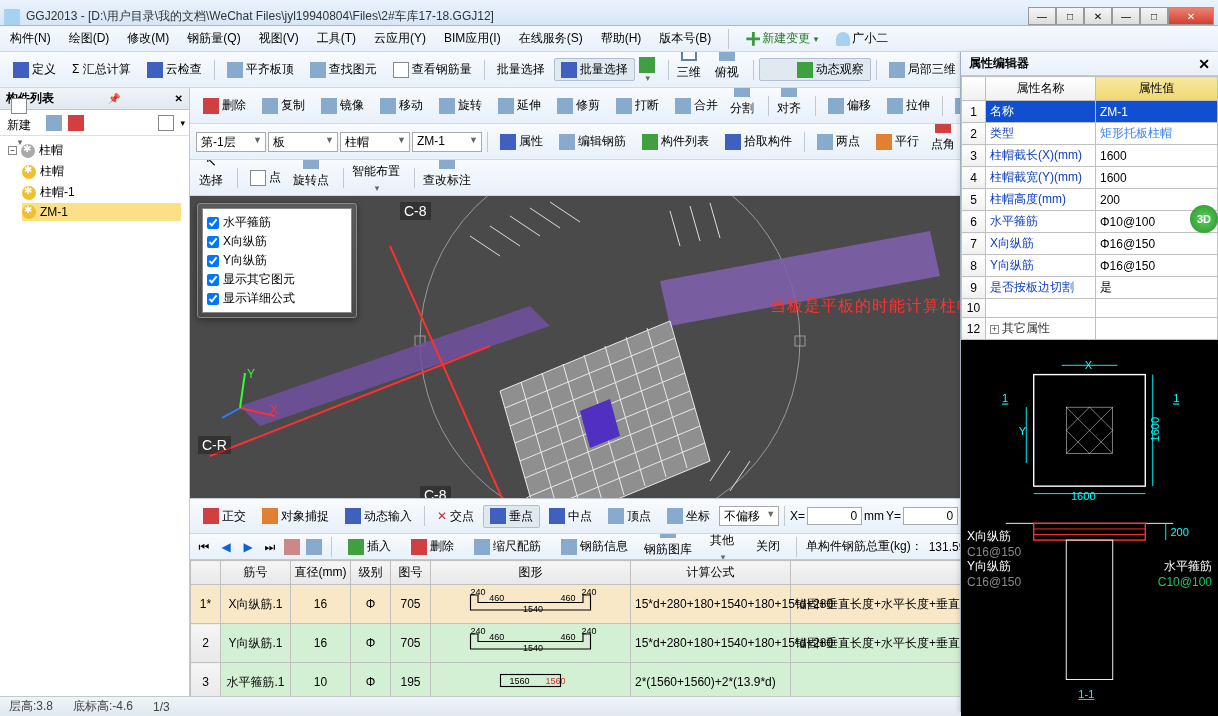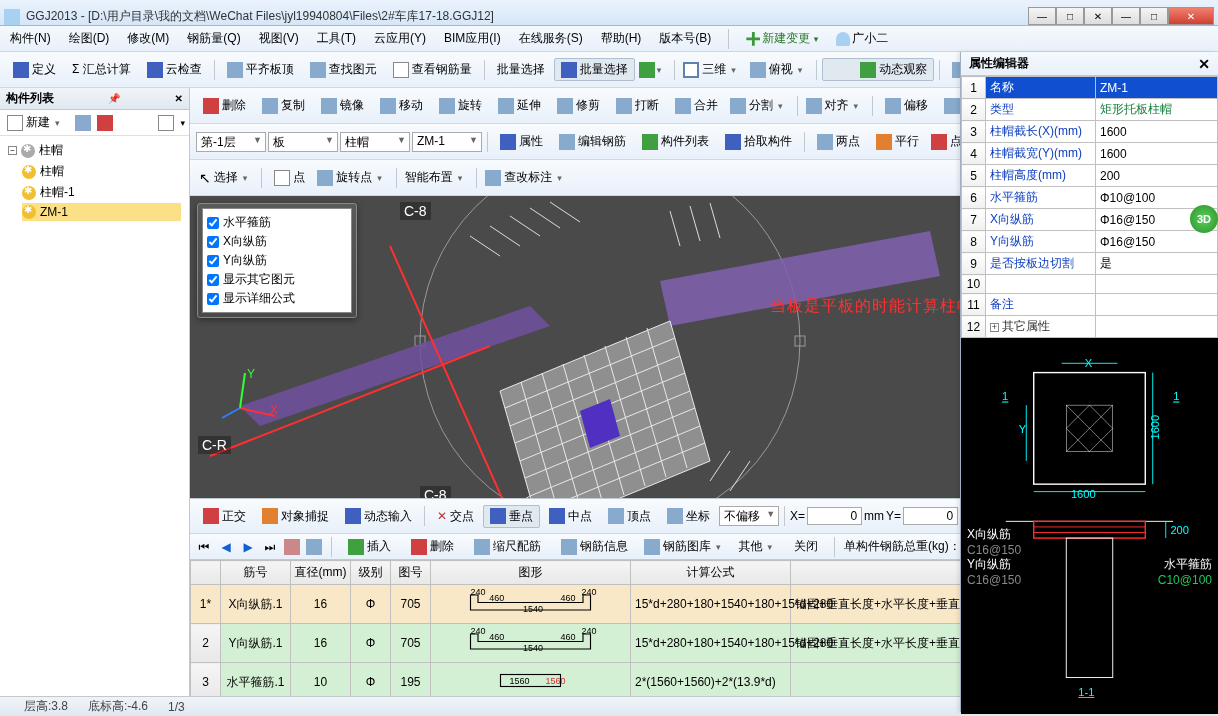--- a/index.html
+++ b/index.html
@@ -25,21 +25,21 @@
 .toolbar { height: 36px; background: linear-gradient(#f8fbfe,#e8f0fa); display:flex; align-items:center; padding:0 6px; gap:2px; border-bottom:1px solid #d0d8e0; white-space:nowrap; overflow:hidden;}
 .tb-btn { padding: 2px 6px; display:flex; align-items:center; gap:3px; cursor:pointer; border:1px solid transparent; border-radius:2px;}
 .tb-sep { width:1px; height:20px; background:#c0c8d0; margin:0 3px;}
 .tb-ico { width:16px; height:16px; background:#88aacc; display:inline-block;}
 .tb-ico.red { background:#d04040;}
 .tb-ico.green { background:#40a040;}
 .tb-ico.blue { background:#4060c0;}
 .tb-ico.orange { background:#e08030;}
 .dropdown { background:#fff; border:1px solid #aaa; padding:1px 18px 1px 4px; height:20px; min-width:70px; position:relative;}
 .dropdown::after { content:'▼'; position:absolute; right:3px; top:2px; font-size:9px; color:#666;}
-.arrow-btn { display:flex; align-items:center; position:relative; padding:2px 8px 2px 2px;}
+.arrow-btn { display:flex; align-items:center; position:relative; padding:2px 8px 2px 2px;flex-direction:column;}
 .arrow-btn::after{ content:'▾'; font-size:9px; color:#666; margin-left:2px;}
 
 
 .main-area { display:flex; height: calc(100% - 26px - 26px - 28px - 20px); position:relative;}
 .left-panel { width: 190px; background:#fff; border-right:1px solid #c0c8d0; display:flex; flex-direction:column;}
 .panel-header { height:22px; background:linear-gradient(#f0f4f8,#e0e8f0); border-bottom:1px solid #c0c8d0; display:flex; align-items:center; padding:0 6px; font-weight:bold;}
 .panel-header .pin { margin-left:auto; font-size:10px; cursor:pointer;}
 .panel-tools { height:26px; display:flex; align-items:center; padding:0 4px; gap:6px; border-bottom:1px solid #e0e0e0;}
 .search-box { width:100%; height:20px; border:1px solid #bbb; padding:0 4px; margin:4px;}
 .tree { padding: 4px 8px; }
@@ -85,31 +85,31 @@
 .prop-header { height:24px; background:linear-gradient(#f5f9fe,#e8f0fa); border-bottom:1px solid #c0c8d0; display:flex; align-items:center; padding:0 8px; font-weight:bold;}
 .prop-header .x { margin-left:auto; cursor:pointer; font-size:14px;}
 .prop-table { width:100%; border-collapse:collapse;}
 .prop-table th { background:linear-gradient(#fff,#f0f0f0); border:1px solid #c0c0c0; padding:3px; font-weight:normal;}
 .prop-table th.val { background:linear-gradient(#f8e8a0,#f0d870);}
 .prop-table td { border:1px solid #c0c0c0; padding:2px 4px; height:18px;}
 .prop-table td.num { background:linear-gradient(#fff,#f0f0f0); text-align:center; width:24px;}
 .prop-table td.key { color:#1040c0; width:110px;}
 .prop-table tr.sel td.key { background:#1050d0; color:#fff;}
 .prop-table tr.sel td.val { background:#1050d0; color:#fff;}
-.prop-table td.grey { color:#15803d;}
+.prop-table td.grey { color:#3b82f6;}
 
 
 .diagram { flex:1; background:#000; position:relative; padding:16px;}
 .diag-note { position:absolute; color:#fff; font-size:11px;}
 
 
 .badge-3d { position:absolute; right:0; top:205px; width:28px; height:28px; background:radial-gradient(circle,#5ad05a,#2a902a); border-radius:50%; color:#fff; display:flex; align-items:center; justify-content:center; font-weight:bold; font-size:11px; z-index:20;}
 
 
-.statusbar { position:absolute; bottom:0; left:0; right:0; height:20px; background:linear-gradient(#f0f4f8,#e0e8f0); border-top:1px solid #c0c8d0; display:flex; align-items:center; padding:0 24px; gap:20px; color:#444;}
+.statusbar { position:absolute; bottom:0; left:0; right:0; height:20px; background:linear-gradient(#f0f4f8,#e0e8f0); border-top:1px solid #c0c8d0; display:flex; align-items:center; padding:0 9px; gap:20px; color:#444;}
 </style>
 </head>
 <body>
 
 <div class="titlebar">
   <div class="icon"></div>
   <div class="title">GGJ2013 - [D:\用户目录\我的文档\WeChat Files\jyl19940804\Files\2#车库17-18.GGJ12]</div>
   <div class="win-btns">
     <div class="win-btn">—</div>
     <div class="win-btn">□</div>
@@ -625,20 +625,25 @@
   </div>
 </div>
 
 <div class="right-panel">
   <div class="prop-header">
     <span>属性编辑器</span>
     <span class="x">✕</span>
   </div>
   <table class="prop-table">
     <tbody>
+        <tr>
+          <th style="width:24px;"></th>
+          <th>属性名称</th>
+          <th class="val">属性值</th>
+        </tr>
     <tr class="sel">
           <td class="num">1</td>
           <td class="key">名称</td>
           <td class="val">ZM-1</td>
         </tr>
     <tr>
           <td class="num">2</td>
           <td class="key">类型</td>
           <td class="grey">矩形托板柱帽</td>
         </tr>
@@ -673,25 +678,20 @@
           <td>Φ16@150</td>
         </tr>
     <tr>
           <td class="num">9</td>
           <td class="key">是否按板边切割</td>
           <td>是</td>
         </tr>
     <tr>
           <td class="num">10</td>
           <td class="key"></td>
-          <td></td>
-        </tr>
-    <tr>
-          <td class="num">11</td>
-          <td class="key">备注</td>
           <td></td>
         </tr>
     <tr>
           <td class="num">12</td>
           <td class="key" style="color:#333;"><span style="border:1px solid #888;width:9px;height:9px;display:inline-flex;align-items:center;justify-content:center;font-size:9px;margin-right:3px;">+</span><span>其它属性</span></td>
           <td></td>
         </tr>
   </tbody>
     </table>
   <div class="diagram" style="height:376px;">

